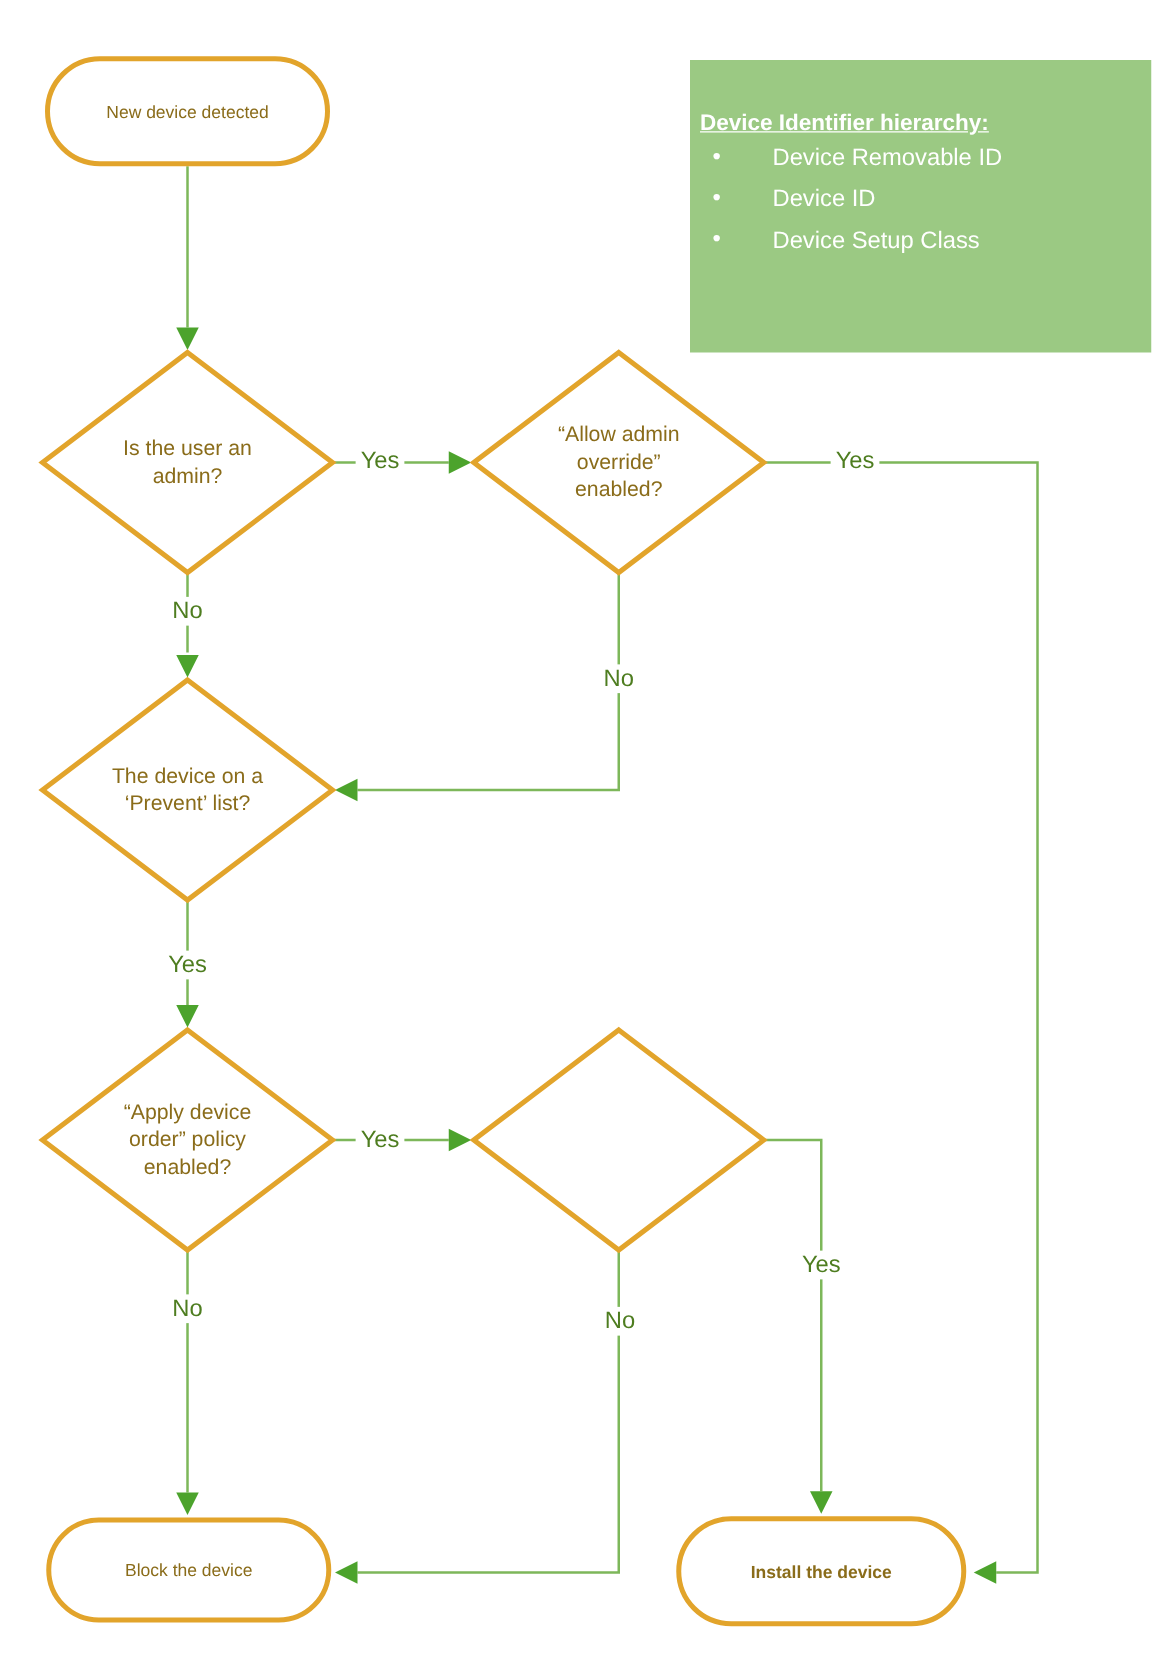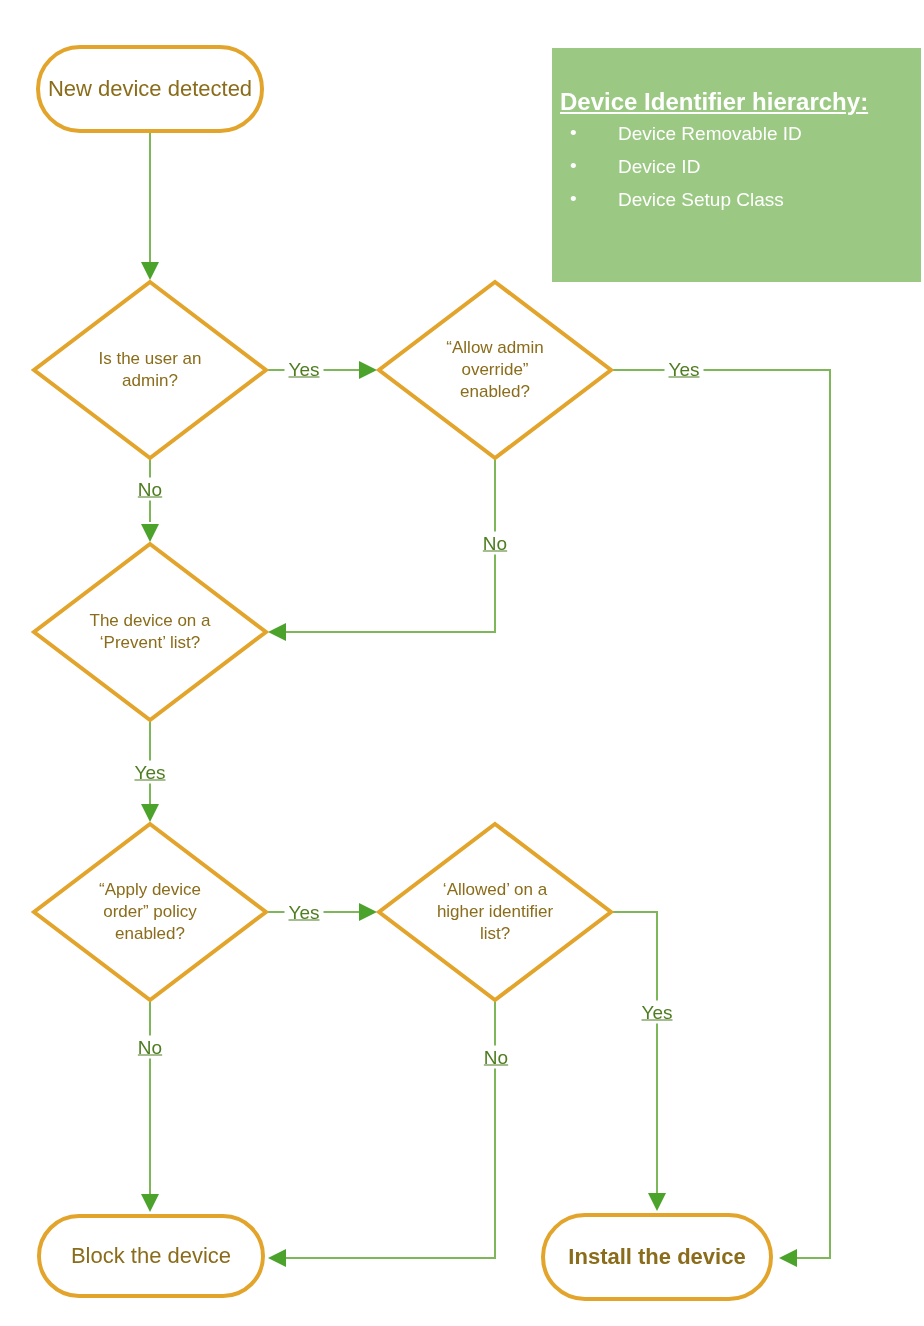--- a/index.html
+++ b/index.html
@@ -8,38 +8,38 @@
     font-family:"Liberation Sans",sans-serif;overflow:hidden;
   }
   svg.layer{position:absolute;left:0;top:0;width:924px;height:1326px;}
   .diamond{fill:#ffffff;stroke:var(--shape-border);stroke-width:4;stroke-linejoin:miter;}
   .connector{fill:none;stroke:var(--connector);stroke-width:2;}
   .arrowhead{fill:var(--arrowhead);stroke:none;}
   .terminal{
     position:absolute;box-sizing:border-box;background:#ffffff;
     border:4px solid var(--shape-border);border-radius:46px;
     display:flex;align-items:center;justify-content:center;
-    color:var(--shape-text);font-size:22px;text-align:right;
+    color:var(--shape-text);font-size:14px;text-align:right;
   }
   .node-text{
     position:absolute;display:flex;align-items:center;justify-content:center;
     text-align:center;color:var(--shape-text);font-size:17px;line-height:1.3;
   }
   .edge-label{
     position:absolute;transform:translate(-50%,-50%);
     background:#ffffff;color:var(--edge-label);
-    font-size:19px;padding:2px 4px;line-height:1;text-decoration:underline;
+    font-size:19px;padding:2px 4px;line-height:1;
   }
   .info-box{
     position:absolute;left:552px;top:48px;width:369px;height:234px;
     box-sizing:border-box;background:var(--info-bg);color:var(--info-text);
     padding:40px 10px 0 8px;
   }
   .info-title{
-    font-size:24px;font-weight:bold;text-decoration:underline;margin:0 0 8px 0;
+    font-size:18px;font-weight:bold;text-decoration:underline;margin:0 0 8px 0;
   }
   .info-list{list-style:none;margin:0;padding:0;font-size:19px;}
   .info-list li{position:relative;padding-left:58px;margin-bottom:13px;line-height:1.05;}
   .info-list li::before{content:"\2022";position:absolute;left:10px;top:-1px;}
 </style>
 </head>
 <body>
 
 <div class="canvas">
 
@@ -83,21 +83,20 @@
   </div>
 
   <div class="terminal" style="left:541px;top:1213px;width:232px;height:88px;font-weight:bold;">
     <span>Install the device</span>
   </div>
 
   <div class="node-text" style="left:435px;top:325px;width:120px;height:90px;">“Allow admin override” enabled?</div>
   <div class="node-text" style="left:90px;top:330px;width:120px;height:80px;">Is the user an admin?</div>
   <div class="node-text" style="left:80px;top:592px;width:140px;height:80px;">The device on a ‘Prevent’ list?</div>
   <div class="node-text" style="left:87px;top:867px;width:126px;height:90px;">“Apply device order” policy enabled?</div>
-  <div class="node-text" style="left:425px;top:867px;width:140px;height:90px;">‘Allowed’ on a higher identifier list?</div>
 
   <div class="edge-label" style="left:304px;top:369px;">Yes</div>
   <div class="edge-label" style="left:684px;top:369px;">Yes</div>
   <div class="edge-label" style="left:150px;top:489px;">No</div>
   <div class="edge-label" style="left:495px;top:543px;">No</div>
   <div class="edge-label" style="left:150px;top:772px;">Yes</div>
   <div class="edge-label" style="left:304px;top:912px;">Yes</div>
   <div class="edge-label" style="left:150px;top:1047px;">No</div>
   <div class="edge-label" style="left:657px;top:1012px;">Yes</div>
   <div class="edge-label" style="left:496px;top:1057px;">No</div>

